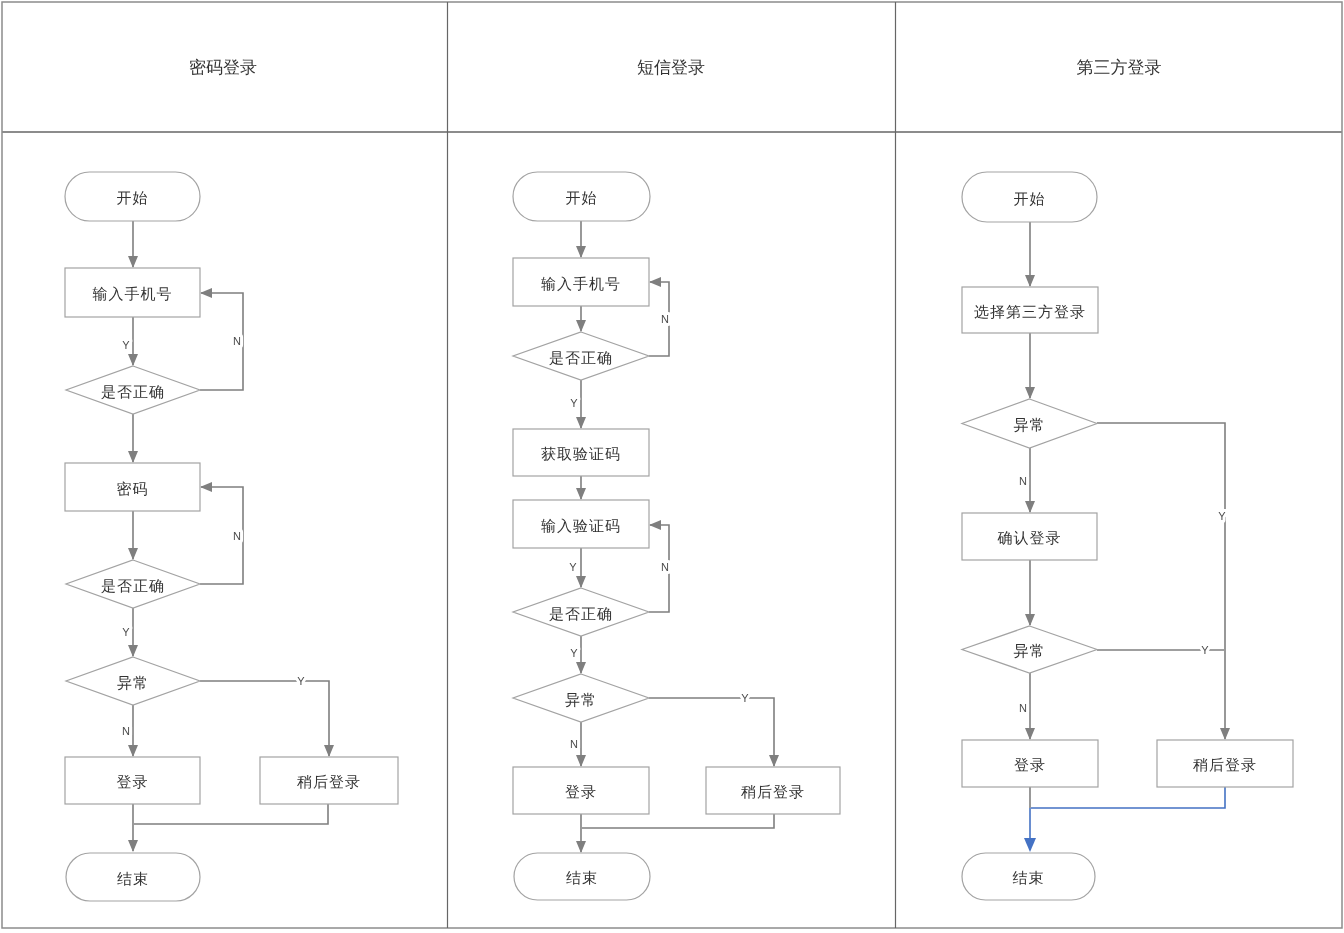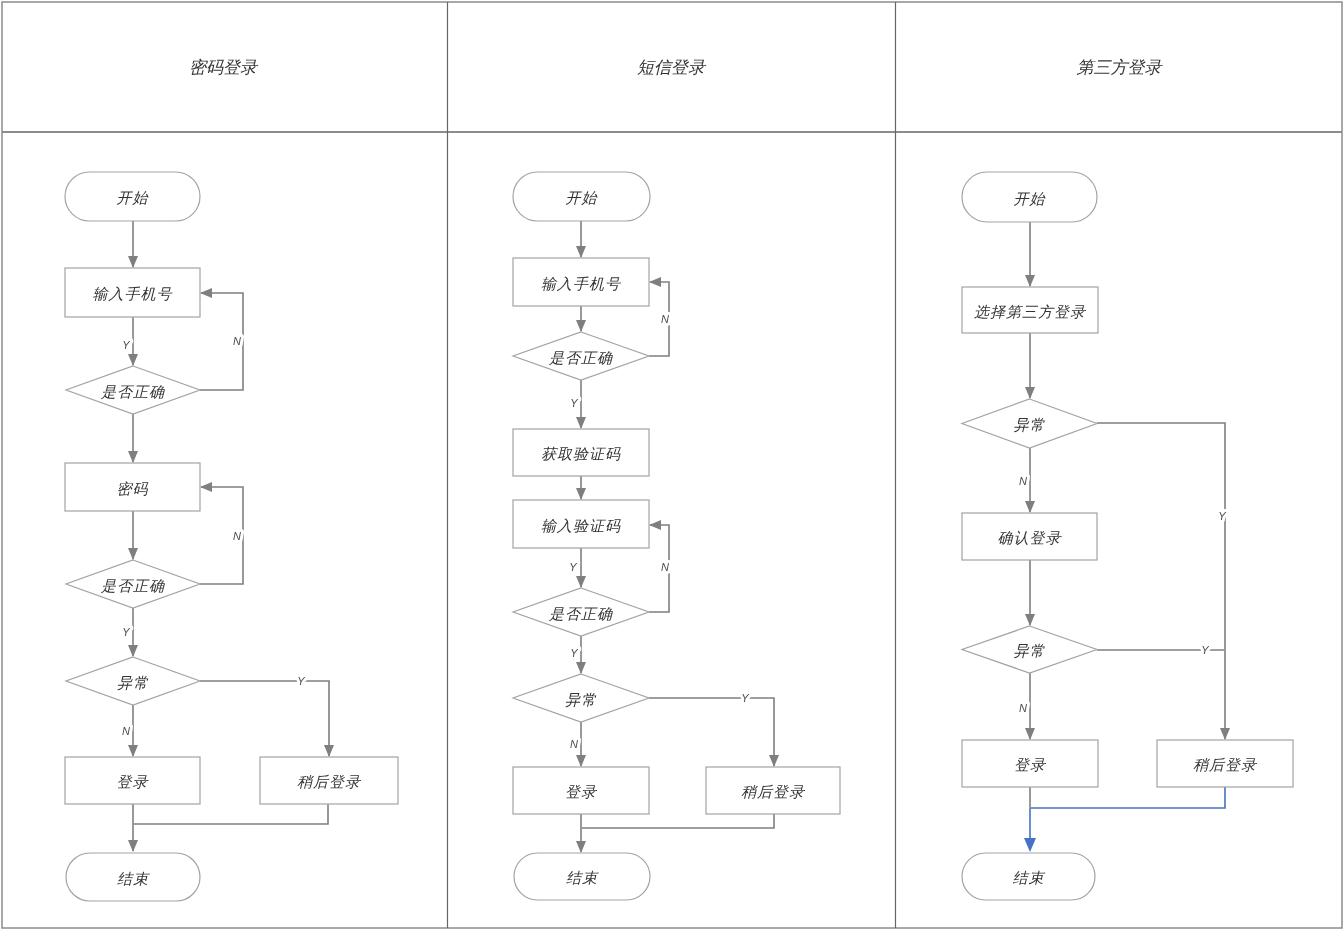--- a/index.html
+++ b/index.html
@@ -1,17 +1,17 @@
 <!DOCTYPE html>
 <html><head>
 <meta charset="utf-8">
 <style>
   html,body{margin:0;padding:0;background:#ffffff;}
   .canvas{position:relative;width:1344px;height:933px;background:#ffffff;overflow:hidden;
-          font-family:"Liberation Sans","DejaVu Sans",sans-serif;font-style:italic;}
+          font-family:"Liberation Sans","DejaVu Sans",sans-serif;}
   svg{display:block;}
   text{font-family:"Liberation Sans","DejaVu Sans",sans-serif;text-anchor:middle;dominant-baseline:central;}
   .hdr{font-size:17px;fill:#333333;}
   .nlbl{font-size:15px;fill:#333333;letter-spacing:1px;}
   .elbl{font-size:11px;fill:#4d4d4d;paint-order:stroke;stroke:#ffffff;stroke-width:6px;stroke-linejoin:round;}
 </style>
 </head>
 <body>
 
 <div class="canvas">

